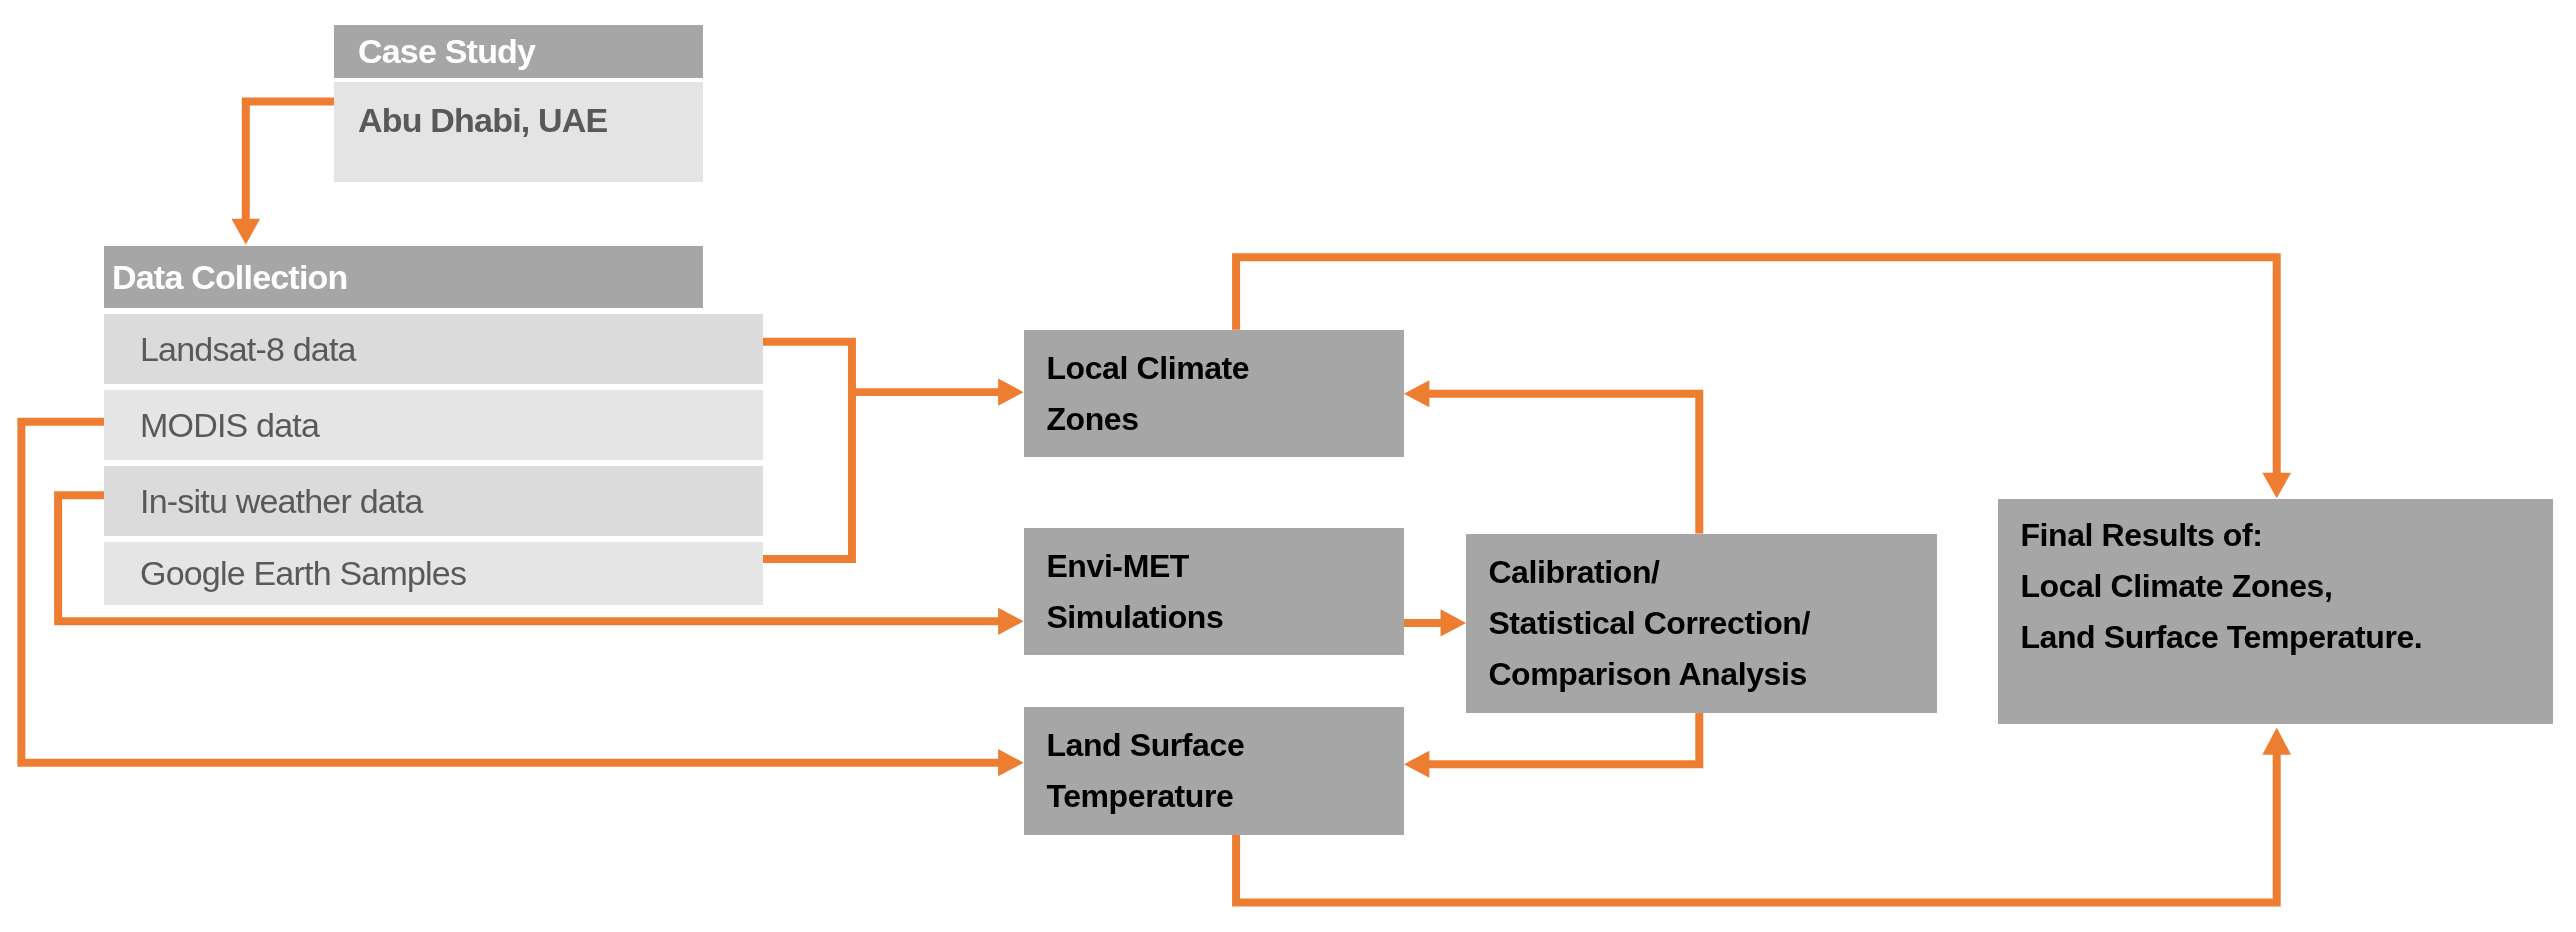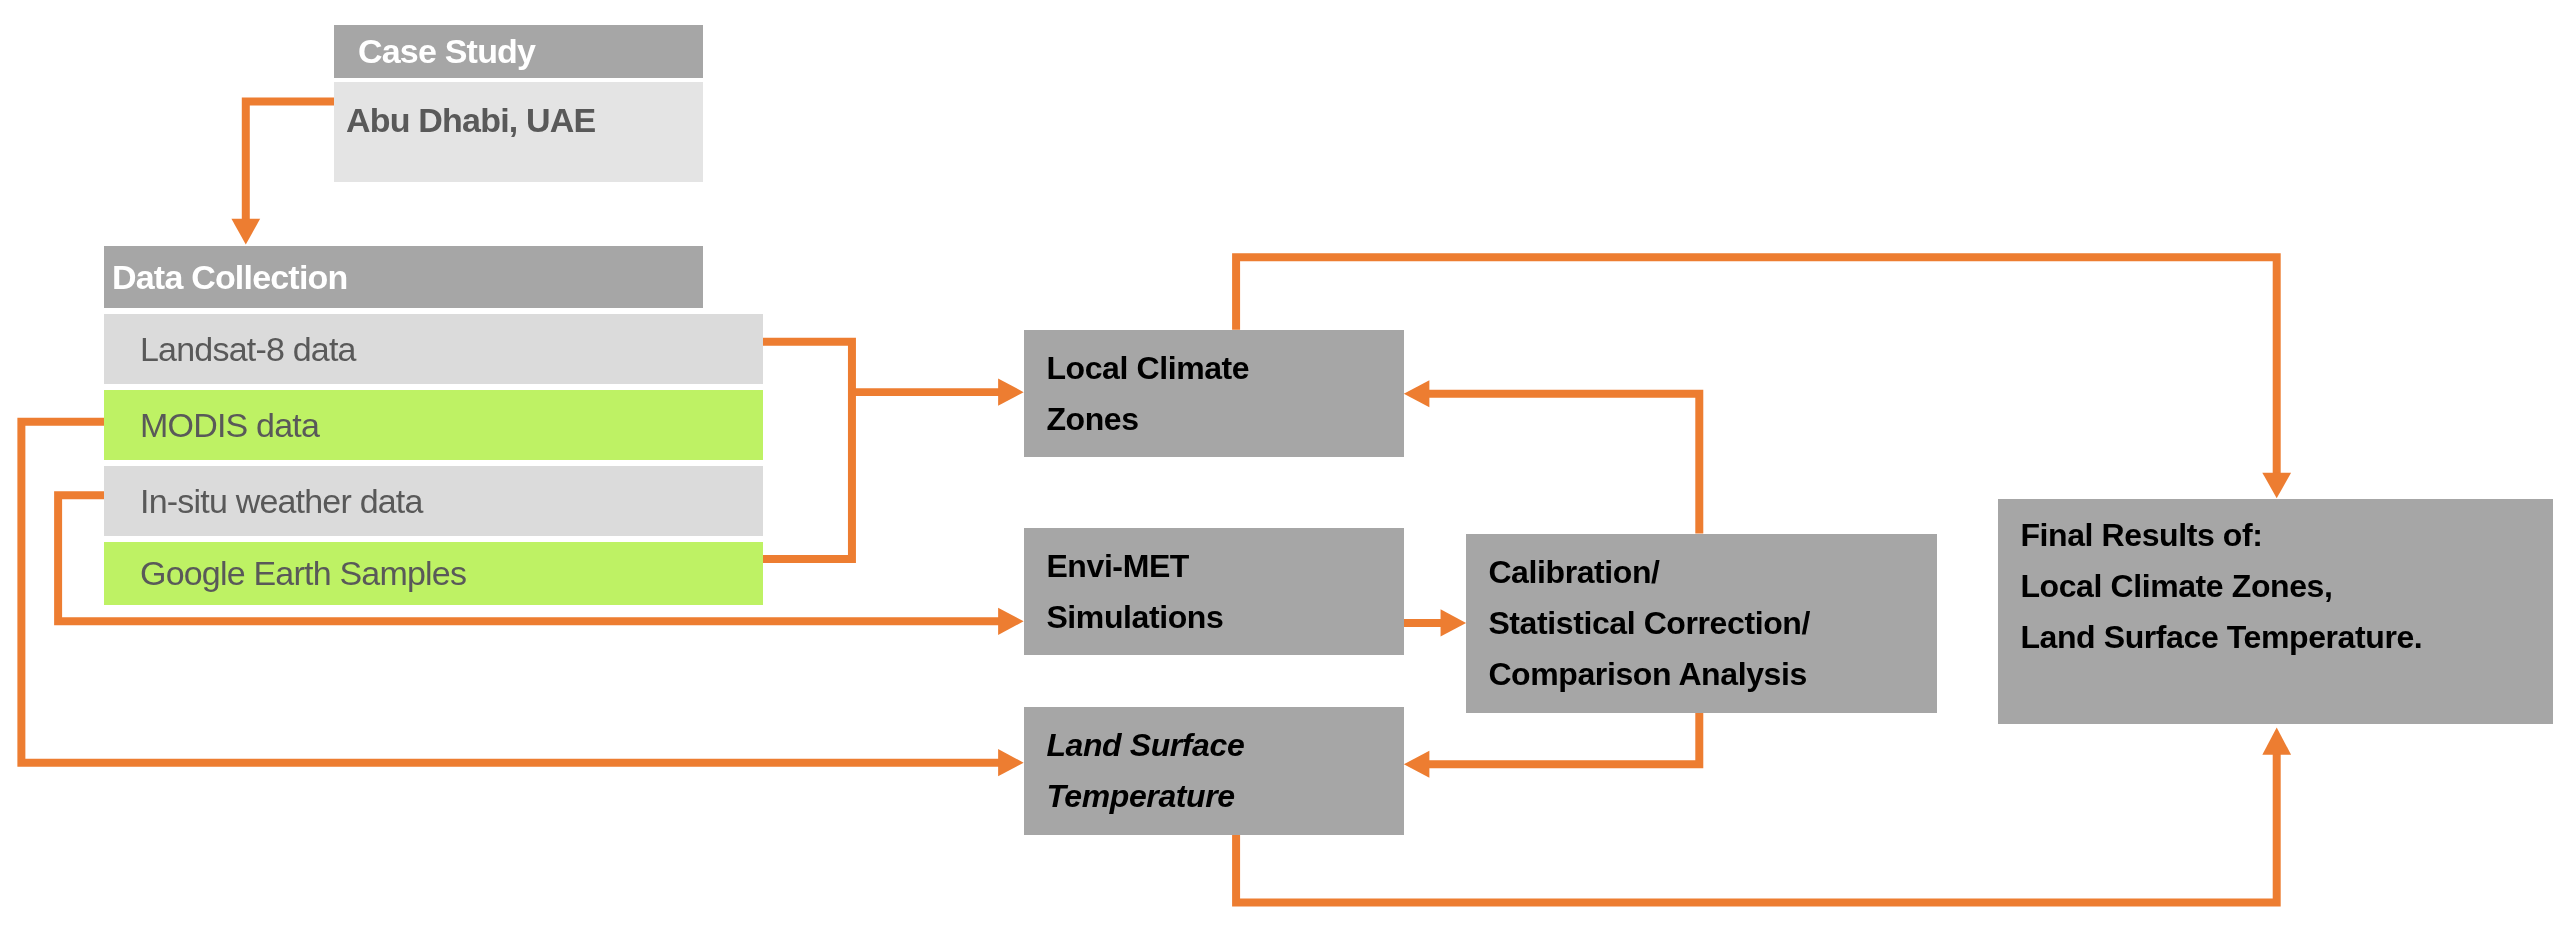--- a/index.html
+++ b/index.html
@@ -31,54 +31,54 @@
   .case-header { left: 334px; top: 25px;  width: 369px; height: 53px; }
   .dc-header   { left: 104px; top: 246px; width: 599px; height: 62px; padding-left: 8px; }
 
   .case-body {
     left: 334px; top: 82px; width: 369px; height: 100px;
     background: #E4E4E4;
     color: #595959;
     font-weight: bold;
     font-size: 34px;
     letter-spacing: -0.8px;
-    padding: 19px 0 0 12px;
+    padding: 19px 0 0 24px;
   }
 
   .dc-row {
     left: 104px; width: 659px;
     color: #595959;
     font-size: 34px;
     letter-spacing: -0.8px;
     display: flex;
     align-items: center;
     padding-left: 36px;
   }
   .row-dark  { background: #DBDBDB; }
-  .row-light { background: #bef264; }
+  .row-light { background: #e5e5e5; }
   .row-0 { top: 314px; height: 70px; }
   .row-1 { top: 390px; height: 70px; }
   .row-2 { top: 466px; height: 70px; }
   .row-3 { top: 542px; height: 63px; }
 
   .flow-box {
     background: #A6A6A6;
     color: #000000;
     font-weight: bold;
     font-size: 32px;
     letter-spacing: -0.4px;
     line-height: 51px;
     white-space: pre-line;
     display: flex;
     align-items: center;
     padding-left: 22.4px;
   }
   .lcz      { left: 1024px; top: 330px; width: 380px; height: 127px; }
   .envimet  { left: 1024px; top: 528px; width: 380px; height: 127px; }
-  .lst      { left: 1024px; top: 707px; width: 380px; height: 128px; font-style: italic; }
+  .lst      { left: 1024px; top: 707px; width: 380px; height: 128px; }
   .calib    { left: 1466px; top: 534px; width: 471px; height: 179px; }
   .final    {
     left: 1998px; top: 499px; width: 555px; height: 225px;
     align-items: flex-start;
     padding-top: 11.2px;
   }
 
   .edge { stroke: #ED7D31; stroke-width: 10; fill: none; }
   .head { fill: #ED7D31; stroke: none; }
 </style>

